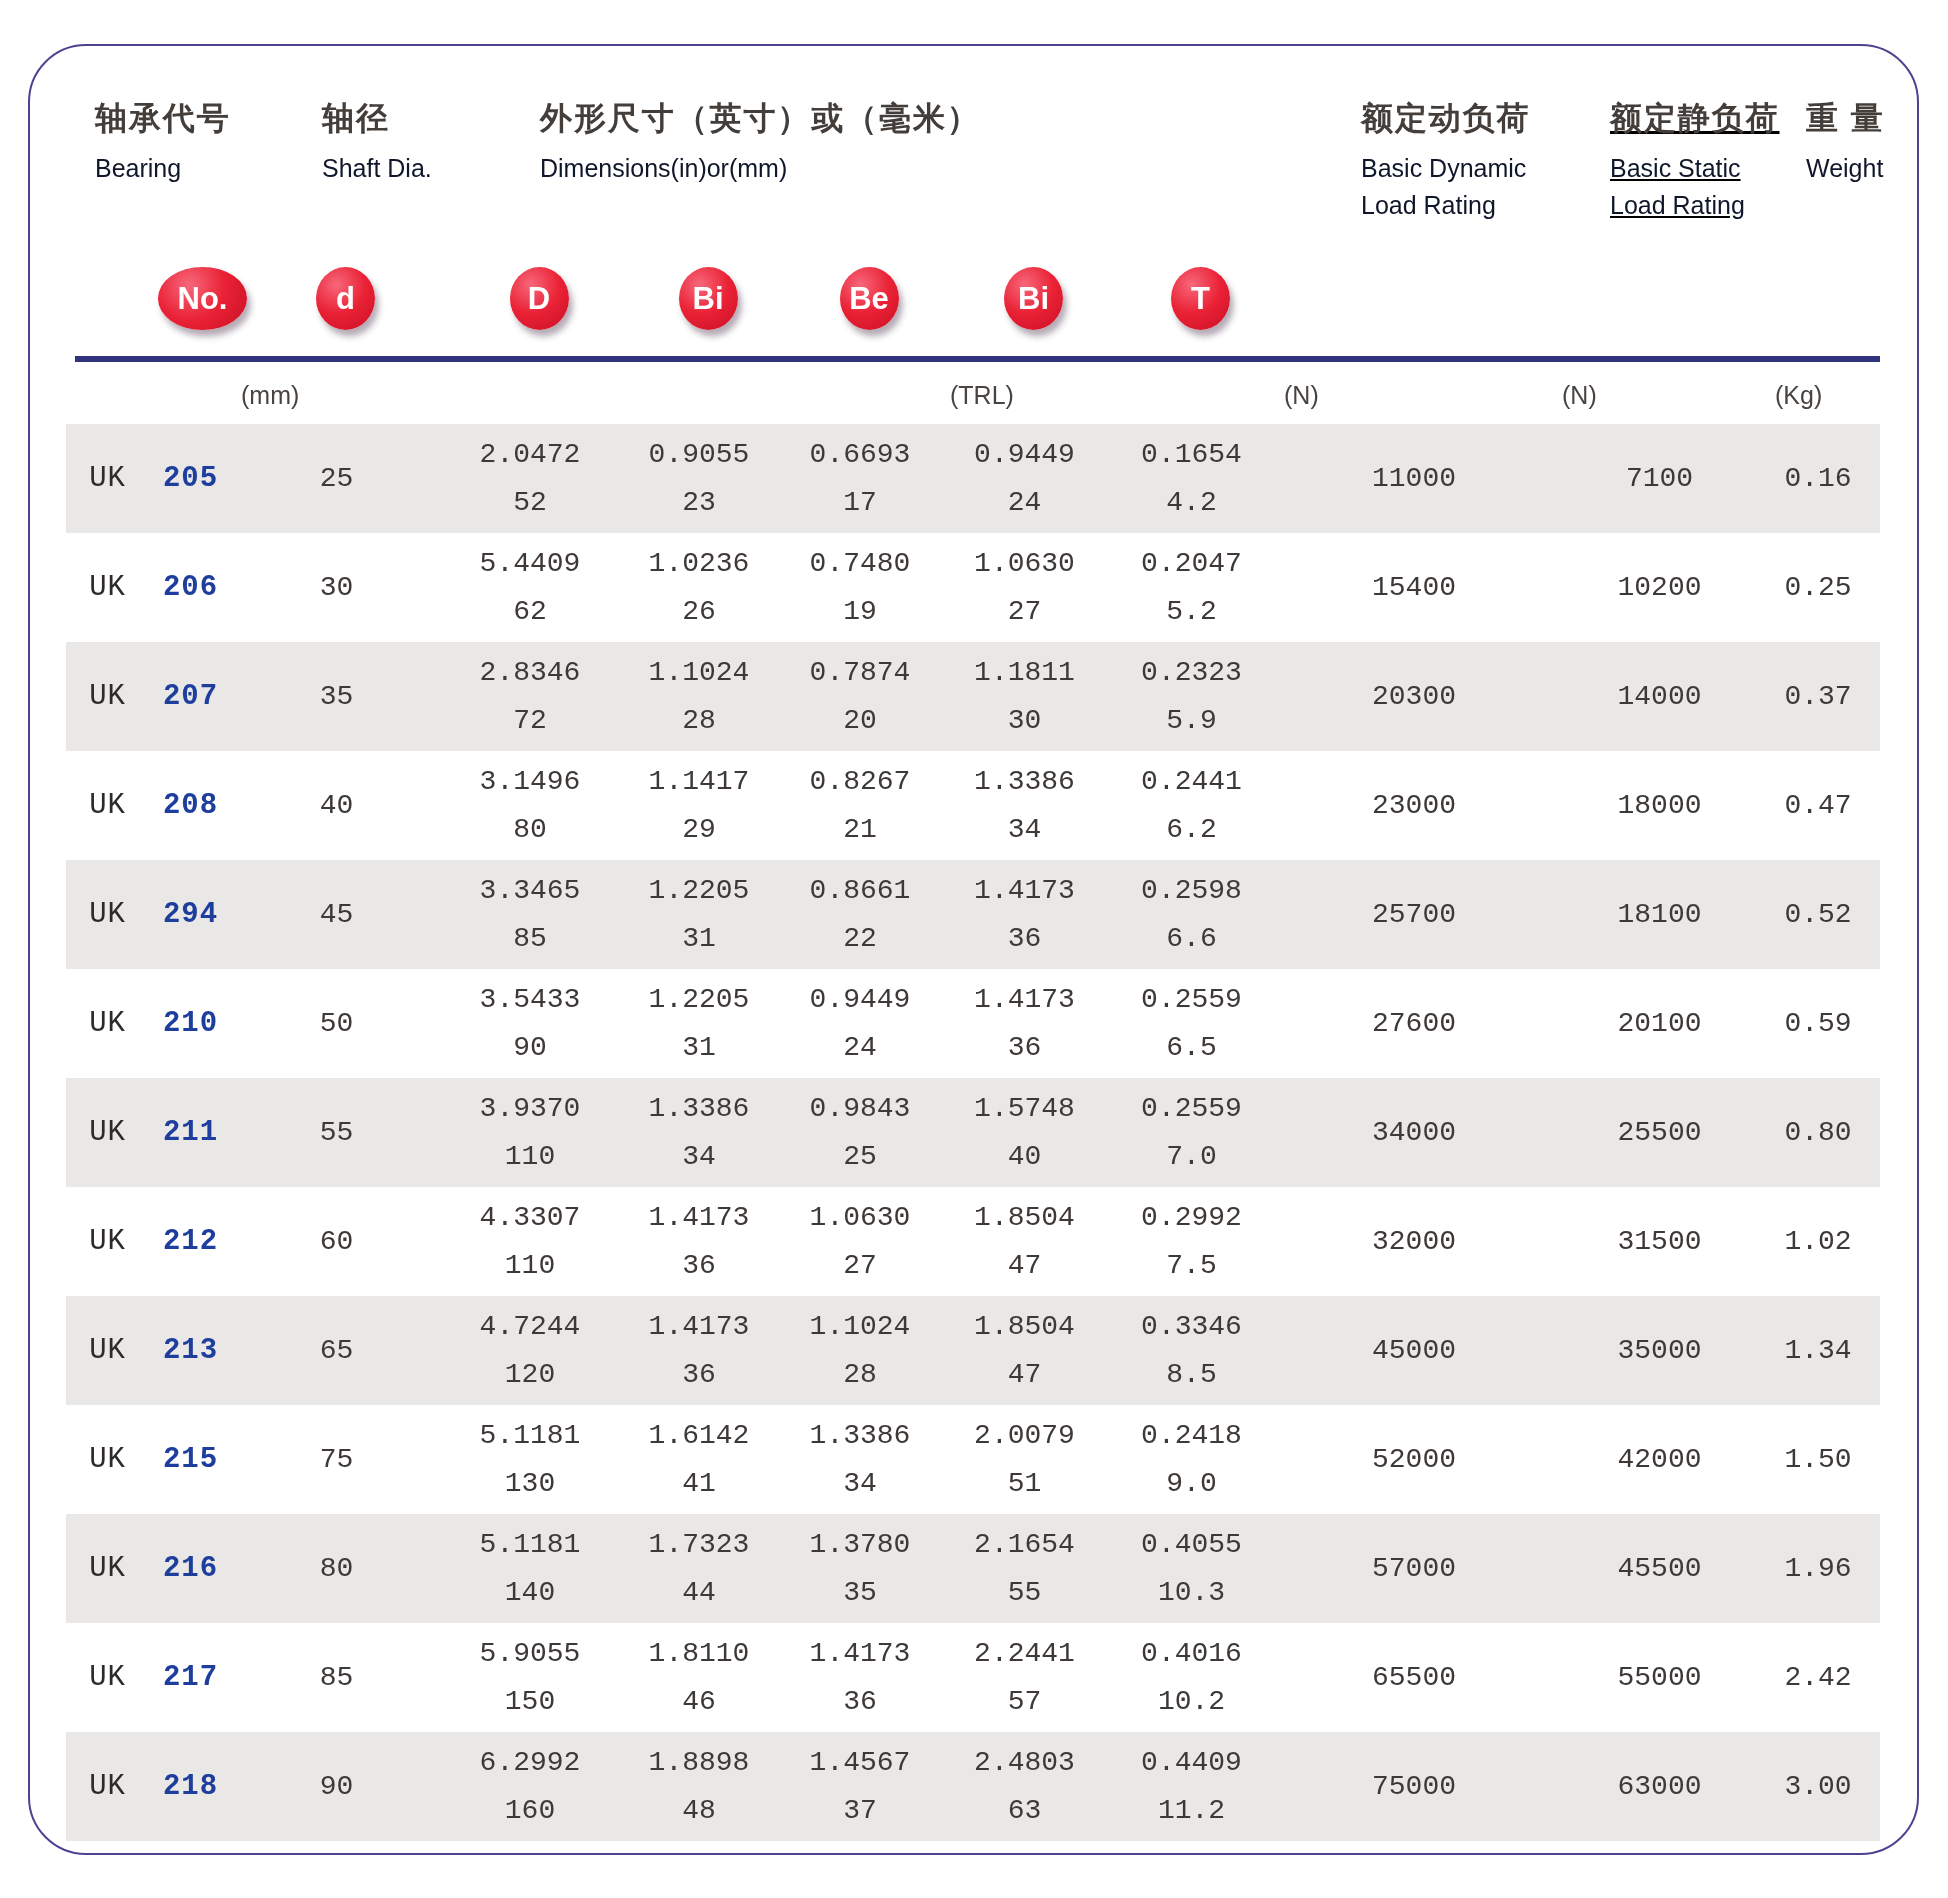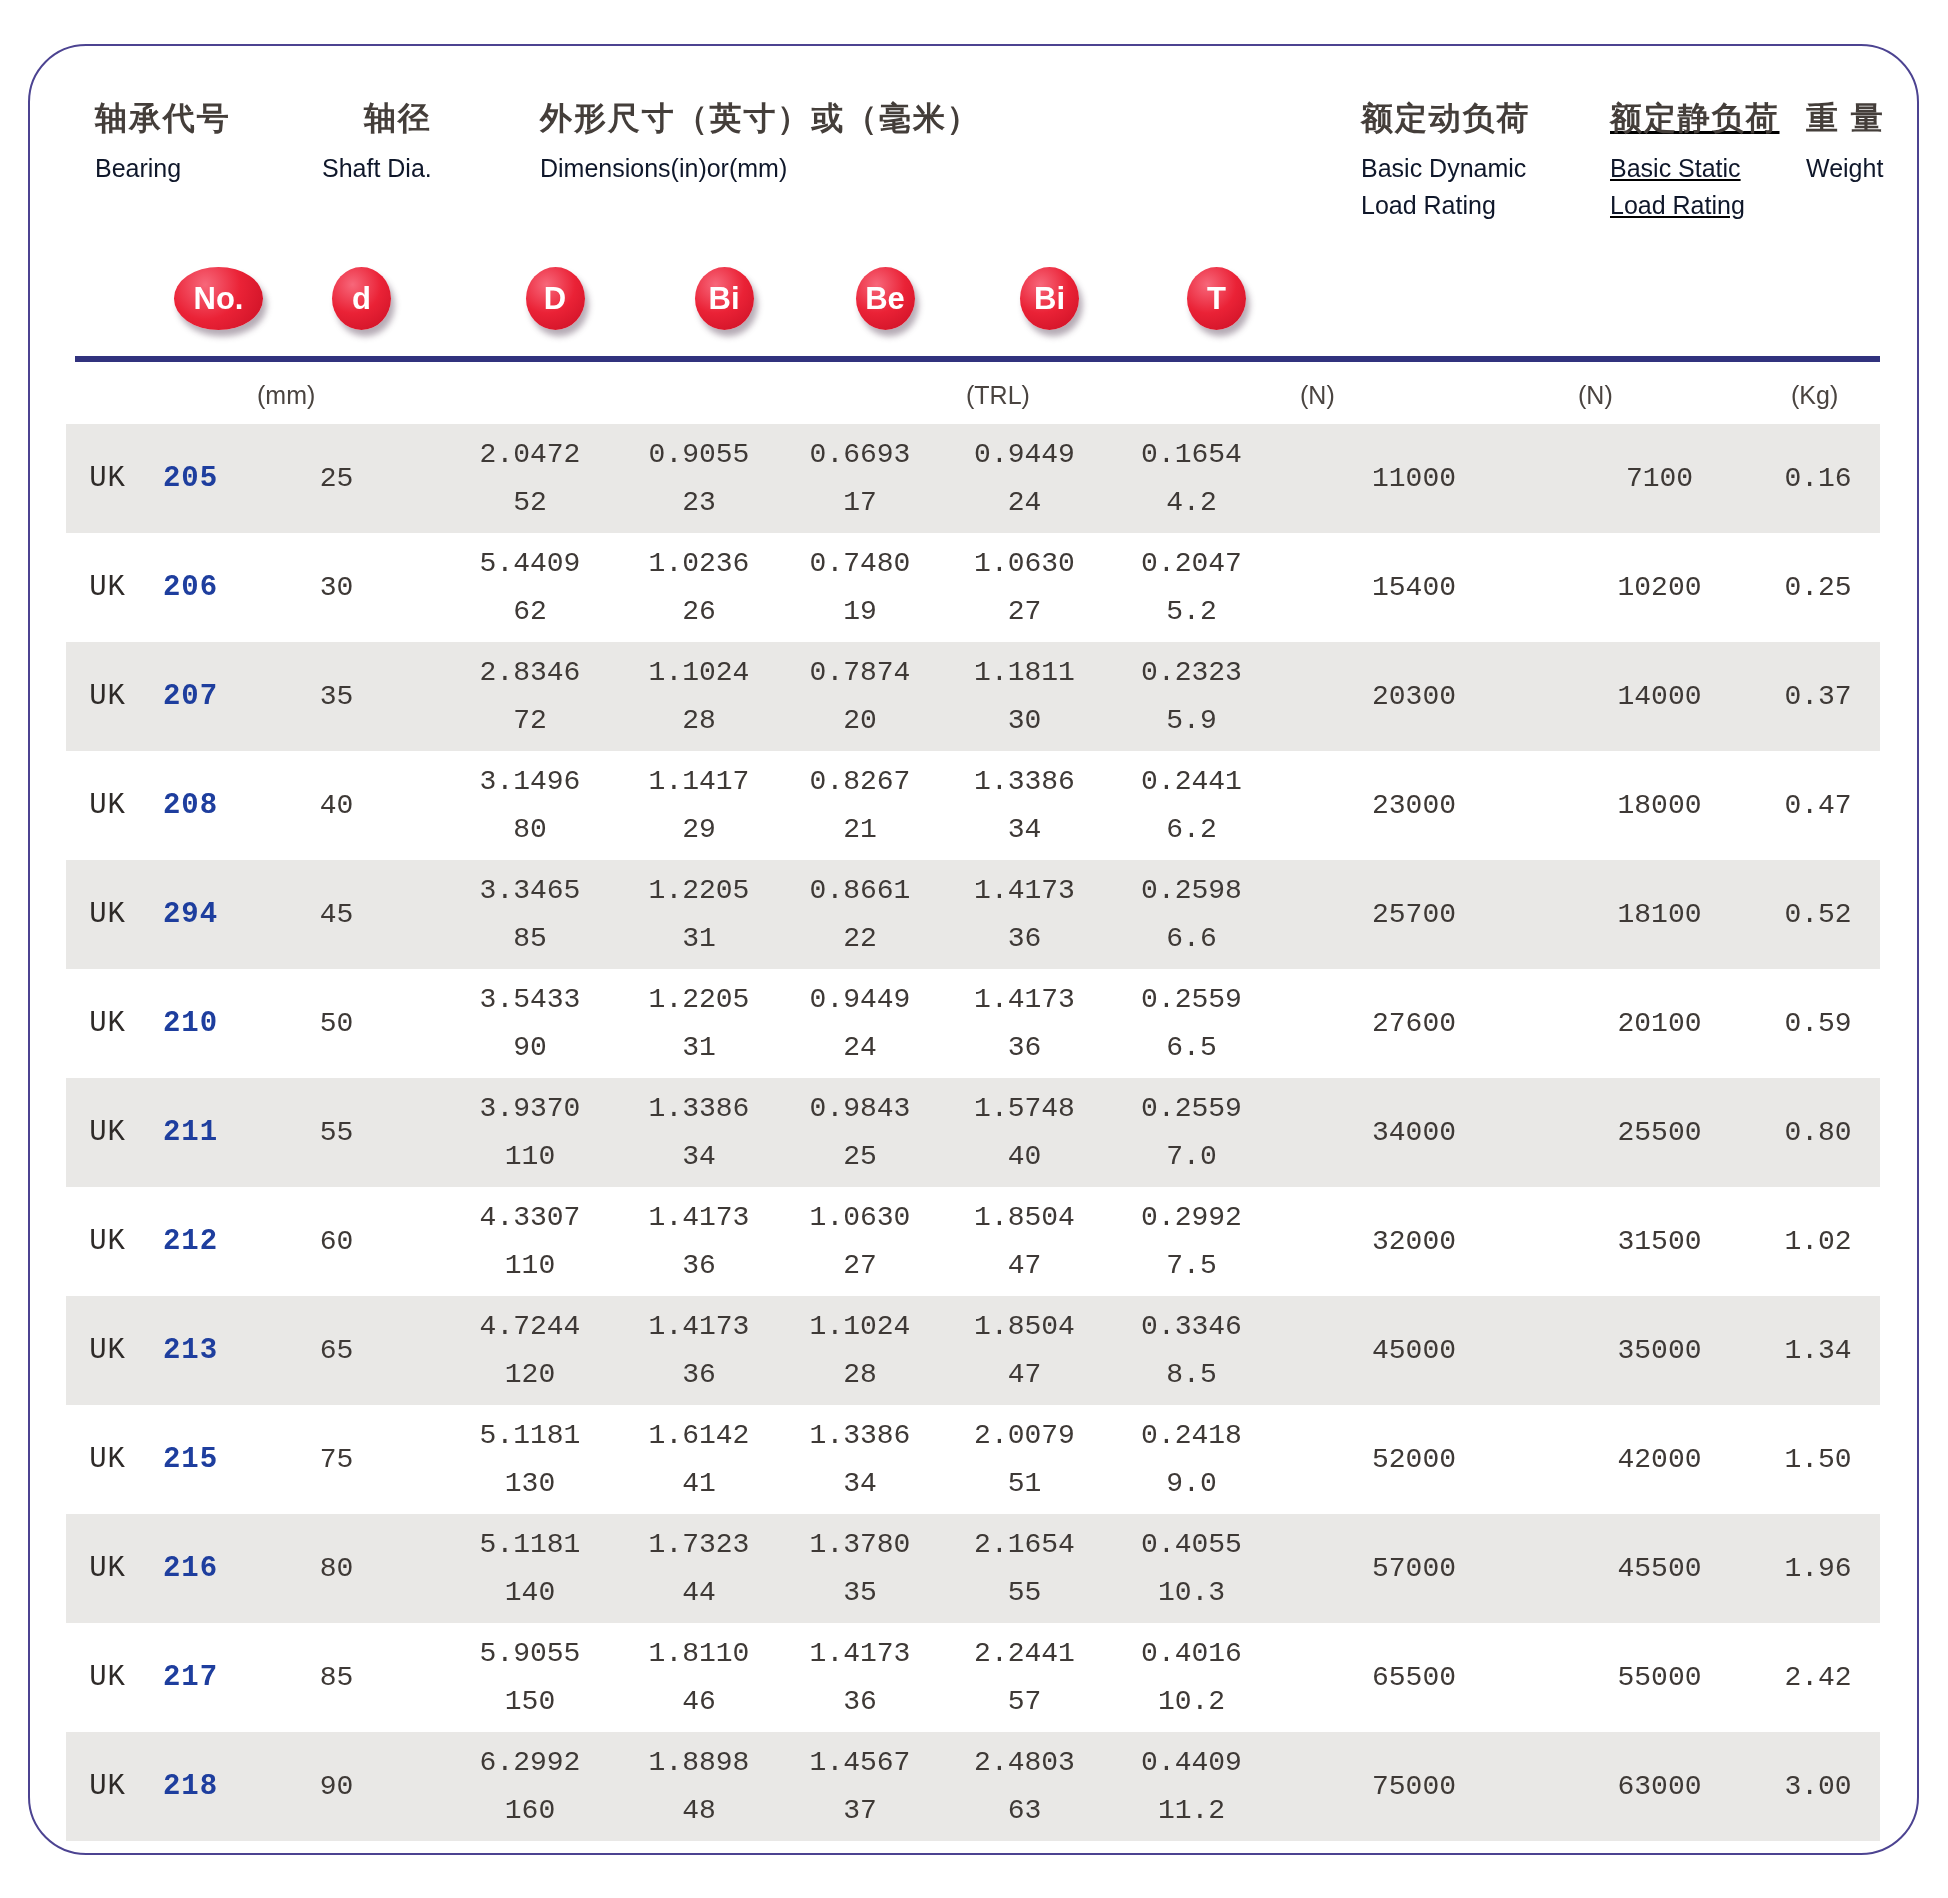--- a/index.html
+++ b/index.html
@@ -7,33 +7,33 @@
     width:1949px;height:1899px;background:#ffffff;position:relative;
     font-family:"Liberation Sans", sans-serif;
     -webkit-font-smoothing:antialiased;
   }
   .card{
     position:absolute;left:28px;top:44px;width:1887px;height:1807px;
     border:2.8px solid #4c4391;border-radius:58px;background:#fff;
   }
   
   .hblock{position:absolute;top:51px;}
-  .hblock .zh{font-size:32px;font-weight:bold;color:#443e3a;letter-spacing:1.9px;margin-bottom:9.3px;text-align:right;}
+  .hblock .zh{font-size:32px;font-weight:bold;color:#443e3a;letter-spacing:1.9px;margin-bottom:9.3px;}
   .hblock .en{font-size:25px;color:#0f172a;line-height:1.45;}
   .hb-bearing{left:65px;}
   .hb-shaft{left:292px;}
   .hb-dims{left:510px;}
   .hb-dyn{left:1331px;}
   .hb-stat{left:1580px;text-decoration:underline;}
   .hb-weight{left:1776px;}
   
   .grid{
     display:grid;
     grid-template-columns:83px 83px 209px 178px 160px 162px 167px 167px 278px 213px 104px;
-    position:absolute;left:61px;right:37px;
+    position:absolute;left:45px;right:37px;
   }
   .g2{grid-column:2}.g3{grid-column:3}.g4{grid-column:4}.g5{grid-column:5}
   .g6{grid-column:6}.g7{grid-column:7}.g8{grid-column:8}.g9{grid-column:9}
   .g10{grid-column:10}.g11{grid-column:11}
   
   .badges{top:206px;height:93px;align-items:center;}
   .badge{
     width:59px;height:63px;border-radius:50%;
     background:radial-gradient(circle at 35% 28%, #f7677a 0%, #ea2236 48%, #c90f24 100%);
     color:#fff;font-weight:bold;font-size:31px;

